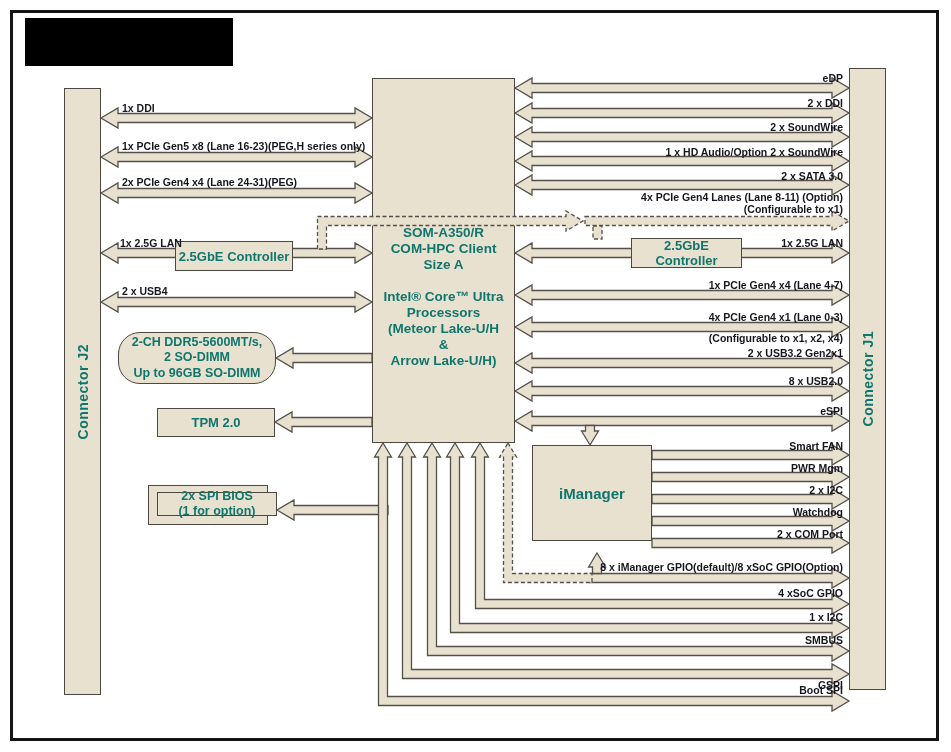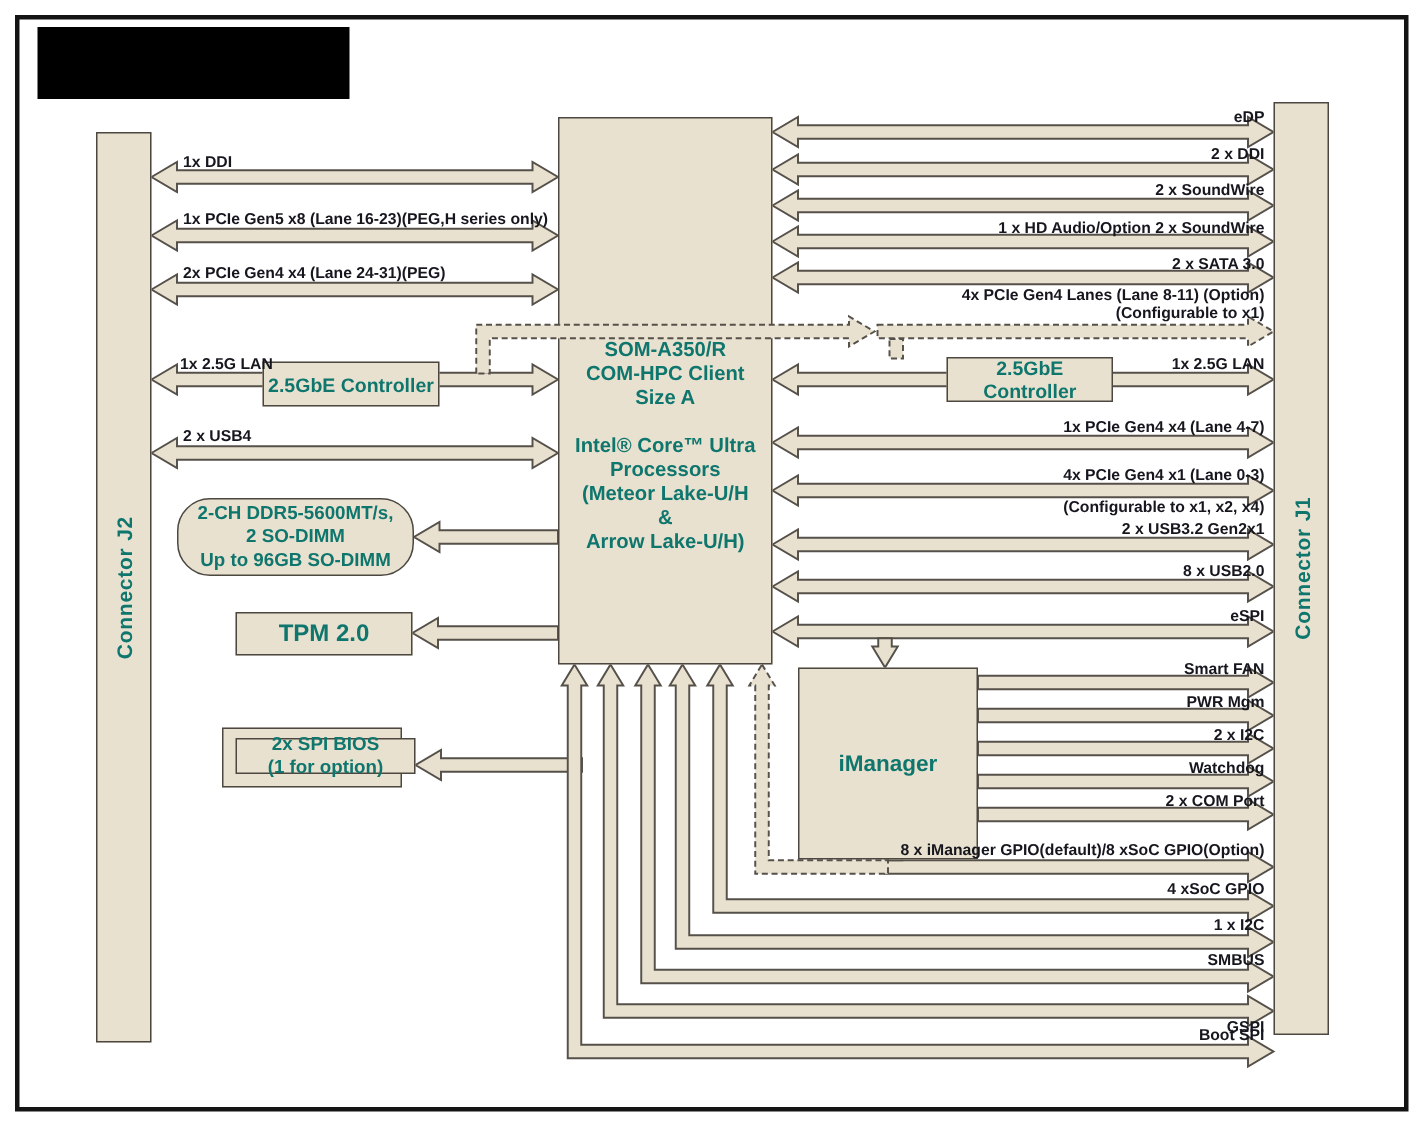--- a/index.html
+++ b/index.html
@@ -75,25 +75,25 @@
 (Meteor Lake-U/H
 &amp;
 Arrow Lake-U/H)</div>
 </div>
 
 <div class="box" style="left:175px;top:241px;width:118px;height:30px;font-size:13px;">2.5GbE Controller</div>
 <div class="box" style="left:631px;top:238px;width:111px;height:30px;font-size:13px;">2.5GbE Controller</div>
 <div class="box" style="left:118px;top:332px;width:158px;height:52px;font-size:12.5px;line-height:15.5px;border-radius:22px;">2-CH DDR5-5600MT/s,
 2 SO-DIMM
 Up to 96GB SO-DIMM</div>
-<div class="box" style="left:157px;top:408px;width:118px;height:29px;font-size:16px;text-align:center;">TPM 2.0</div>
+<div class="box" style="left:157px;top:408px;width:118px;height:29px;font-size:13px;text-align:center;">TPM 2.0</div>
 <div class="box" style="left:148px;top:485px;width:120px;height:40px;"></div>
 <div class="box" style="left:157px;top:492px;width:120px;height:24px;font-size:12.5px;line-height:15px;">2x SPI BIOS
 (1 for option)</div>
-<div class="box" style="left:532px;top:445px;width:120px;height:128px;font-size:15px;">iManager</div>
+<div class="box" style="left:532px;top:445px;width:120px;height:96px;font-size:15px;">iManager</div>
 
 <svg id="svg2" class="lay" width="951" height="752" viewBox="0 0 951 752">
     <polygon points="317.5,249 317.5,216.5 566,216.5 566,211 583,221 566,231 566,225.5 326.5,225.5 326.5,249" fill="#e9e1cf" stroke="#55504a" stroke-width="1.3" stroke-dasharray="4 2.5"></polygon>
     <polygon points="585,216.5 832,216.5 832,211 849,221 832,231 832,225.5 585,225.5" fill="#e9e1cf" stroke="#55504a" stroke-width="1.3" stroke-dasharray="4 2.5"></polygon>
     <polygon points="593,226 602,226 602,239 593,239" fill="#e9e1cf" stroke="#55504a" stroke-width="1.3" stroke-dasharray="4 2.5"></polygon>
     <polygon points="508,443 516.5,457 512.5,457 512.5,573.5 592,573.5 592,582.5 503.5,582.5 503.5,457 499.5,457" fill="#e9e1cf" stroke="#55504a" stroke-width="1.3" stroke-dasharray="4 2.5"></polygon>
   </svg>
 
 <div class="lbl" style="left:122px;top:103px;">1x DDI</div>
 <div class="lbl" style="left:122px;top:141px;">1x PCIe Gen5 x8 (Lane 16-23)(PEG,H series only)</div>

